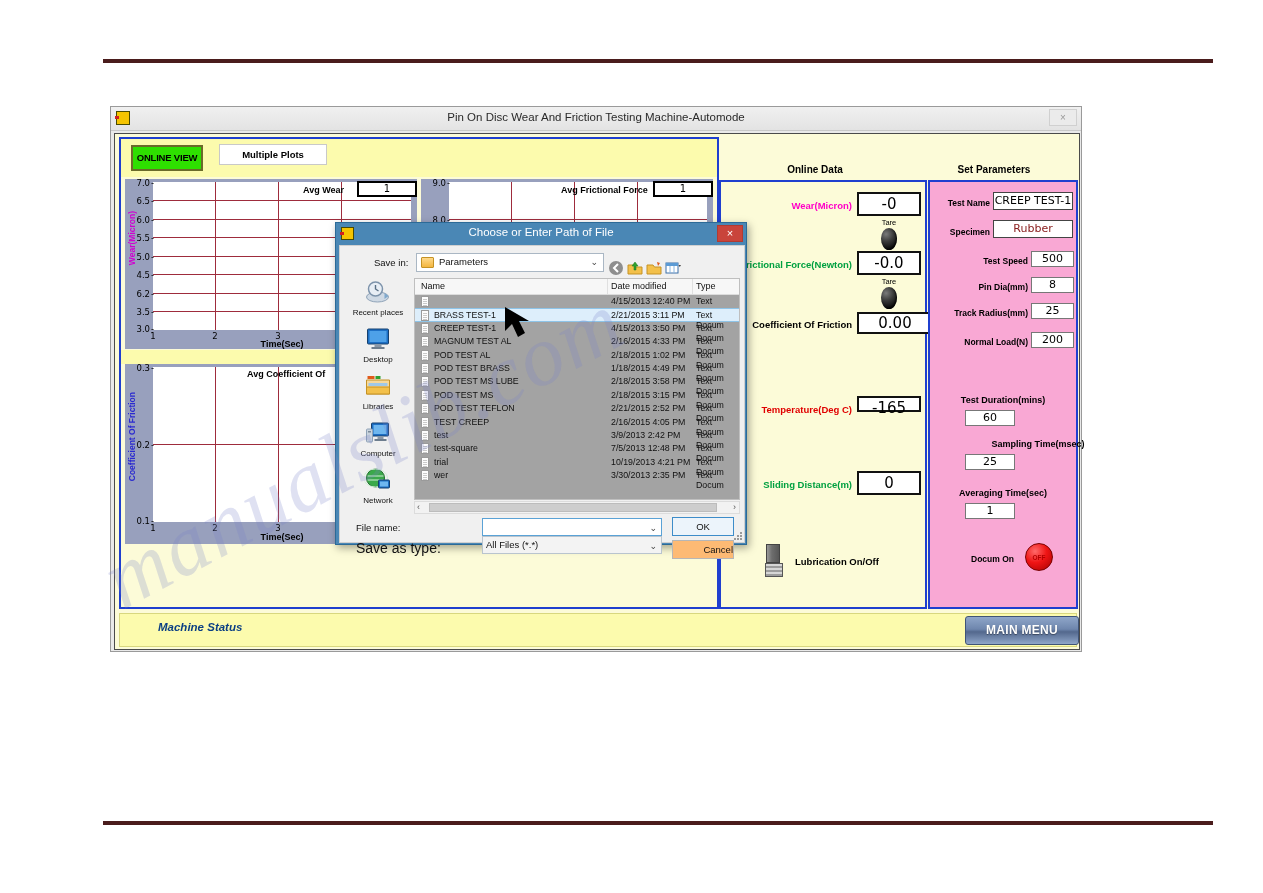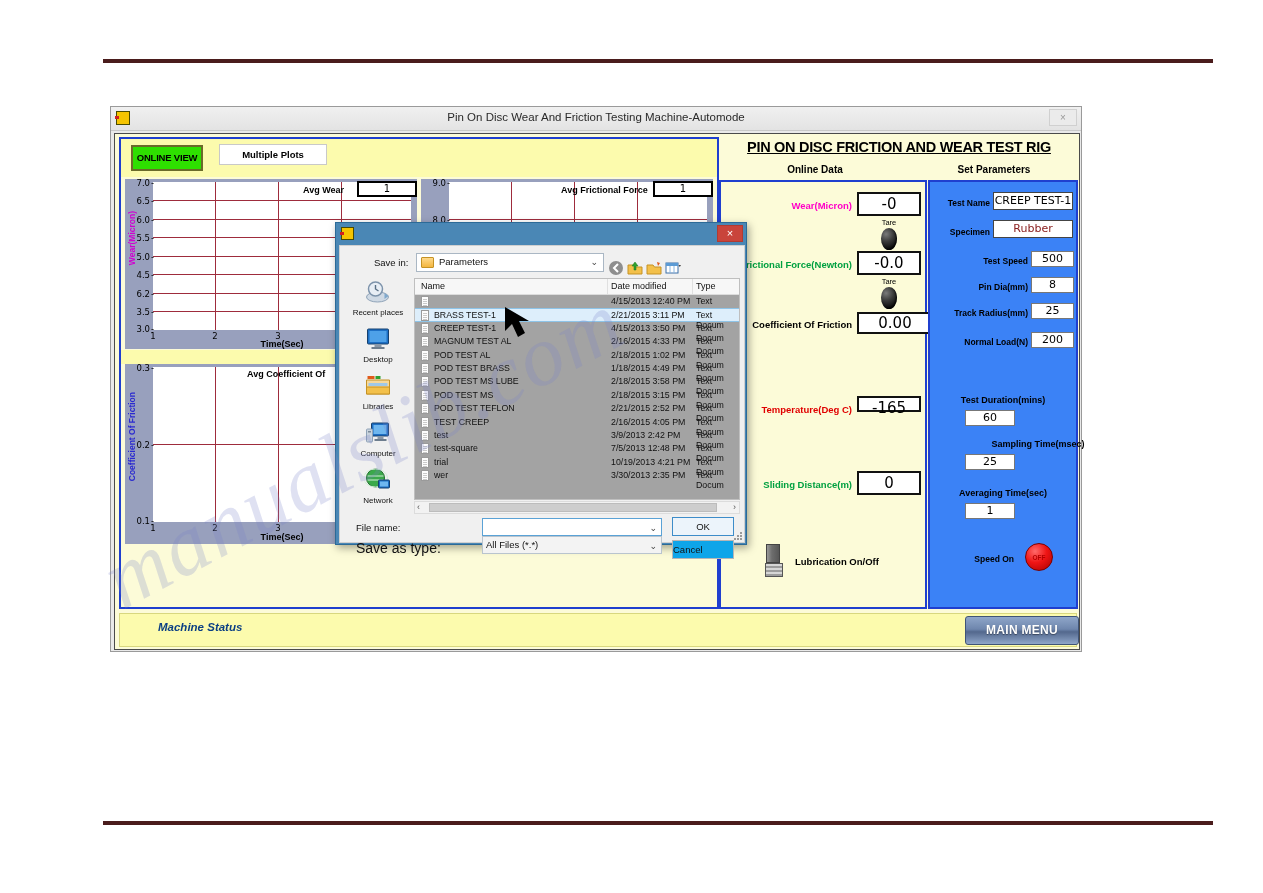--- a/index.html
+++ b/index.html
@@ -219,21 +219,21 @@
     width: 208px; height: 429px;
     border: 2px solid #1f3fcf;
     box-sizing: border-box;
     background: #fcfbd8;
   }
   #setparams {
     position: absolute; left: 813px; top: 46px;
     width: 150px; height: 429px;
     border: 2px solid #1f3fcf;
     box-sizing: border-box;
-    background: #3b82f6;
+    background: #f9a8d4;
   }
 
   .od-label {
     position: absolute;
     font-size: 9.5px; font-weight: bold;
     text-align: right;
     white-space: nowrap;
   }
   .od-value {
     position: absolute;
@@ -505,24 +505,24 @@
     position: absolute; left: 332px; top: 271px;
     width: 62px; height: 19px;
     background: #ecf4fb;
     border: 1px solid #3d8cc9;
     box-sizing: border-box;
     font-size: 9.5px; color: #111; text-align: center; line-height: 17px;
   }
   #fd-cancel {
     position: absolute; left: 332px; top: 294px;
     width: 62px; height: 19px;
-    background: #0ea5e9;
+    background: #fdba74;
     border: 1px solid #b6b6b6;
     box-sizing: border-box;
-    font-size: 9.5px; color: #111; text-align: left; line-height: 17px;
+    font-size: 9.5px; color: #111; text-align: right; line-height: 17px;
   }
   #fd-grip {
     position: absolute; right: 2px; bottom: 1px; width: 9px; height: 9px;
     background:
       radial-gradient(circle 1px at 2px 7px,#9a9a9a 99%,transparent),
       radial-gradient(circle 1px at 5px 7px,#9a9a9a 99%,transparent),
       radial-gradient(circle 1px at 8px 7px,#9a9a9a 99%,transparent),
       radial-gradient(circle 1px at 5px 4px,#9a9a9a 99%,transparent),
       radial-gradient(circle 1px at 8px 4px,#9a9a9a 99%,transparent),
       radial-gradient(circle 1px at 8px 1px,#9a9a9a 99%,transparent);
@@ -642,21 +642,20 @@
             <div class="xtick" style="left:62px;">2</div>
             <div class="xtick" style="left:125px;">3</div>
             <div class="xtick" style="left:188px;">4</div>
             <div class="xtick" style="left:251px;">5</div>
           </div>
           <div class="xaxis-label" style="left:28px; top:168px; width:258px;">Time(Sec)</div>
         </div>
       </div>
 
       <div id="rightheader">
-        <div id="rig-title">PIN ON DISC FRICTION AND WEAR TEST RIG</div>
         <div id="online-data-hdr">Online Data</div>
         <div id="set-params-hdr">Set Parameters</div>
       </div>
 
       <div id="onlinedata">
         <div class="od-label" style="left:6px; top:18px; width:125px; color:#ff00c8;">Wear(Micron)</div>
         <div class="od-value" style="left:136px; top:10px; width:64px; height:24px; line-height:20px;">-0</div>
         <div class="tare-label" style="left:148px; top:36px;">Tare</div>
         <div class="tare-knob" style="left:160px; top:46px;"></div>
 
@@ -702,35 +701,36 @@
 
         <div class="sp-center-label" style="top:213px;">Test Duration(mins)</div>
         <div class="sp-value" style="left:35px; top:228px; width:50px; height:16px; line-height:14px;">60</div>
 
         <div class="sp-center-label" style="top:257px;margin-left:35px;">Sampling Time(msec)</div>
         <div class="sp-value" style="left:35px; top:272px; width:50px; height:16px; line-height:14px;">25</div>
 
         <div class="sp-center-label" style="top:306px;">Averaging Time(sec)</div>
         <div class="sp-value" style="left:35px; top:321px; width:50px; height:16px; line-height:14px;">1</div>
 
-        <div class="sp-label" style="left:4px; top:372px; width:80px;">Speed On</div>
+        <div class="sp-label" style="left:4px; top:372px; width:80px;">Docum On</div>
         <div id="heater-led" style="left:95px; top:361px;">OFF</div>
       </div>
 
       <div id="statusbar">
         <div id="machine-status-label">Machine Status</div>
         <div id="main-menu-btn">MAIN MENU</div>
       </div>
 
     </div>
   </div>
 
   <div id="filedialog">
     <div id="fd-titlebar">
       <div class="fd-icon"></div>
+      <div id="fd-title">Choose or Enter Path of File</div>
       <div id="fd-close">×</div>
     </div>
 
     <div id="fd-body">
 
       <div id="saveinrow">
         <div id="savein-label">Save in:</div>
         <div id="savein-combo">
           <div class="fold"></div>
           <div class="txt">Parameters</div>

